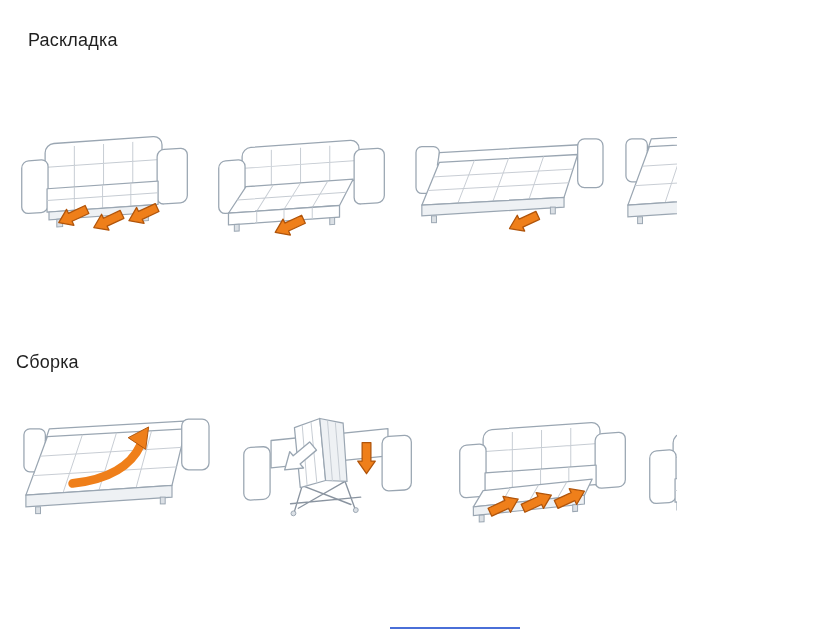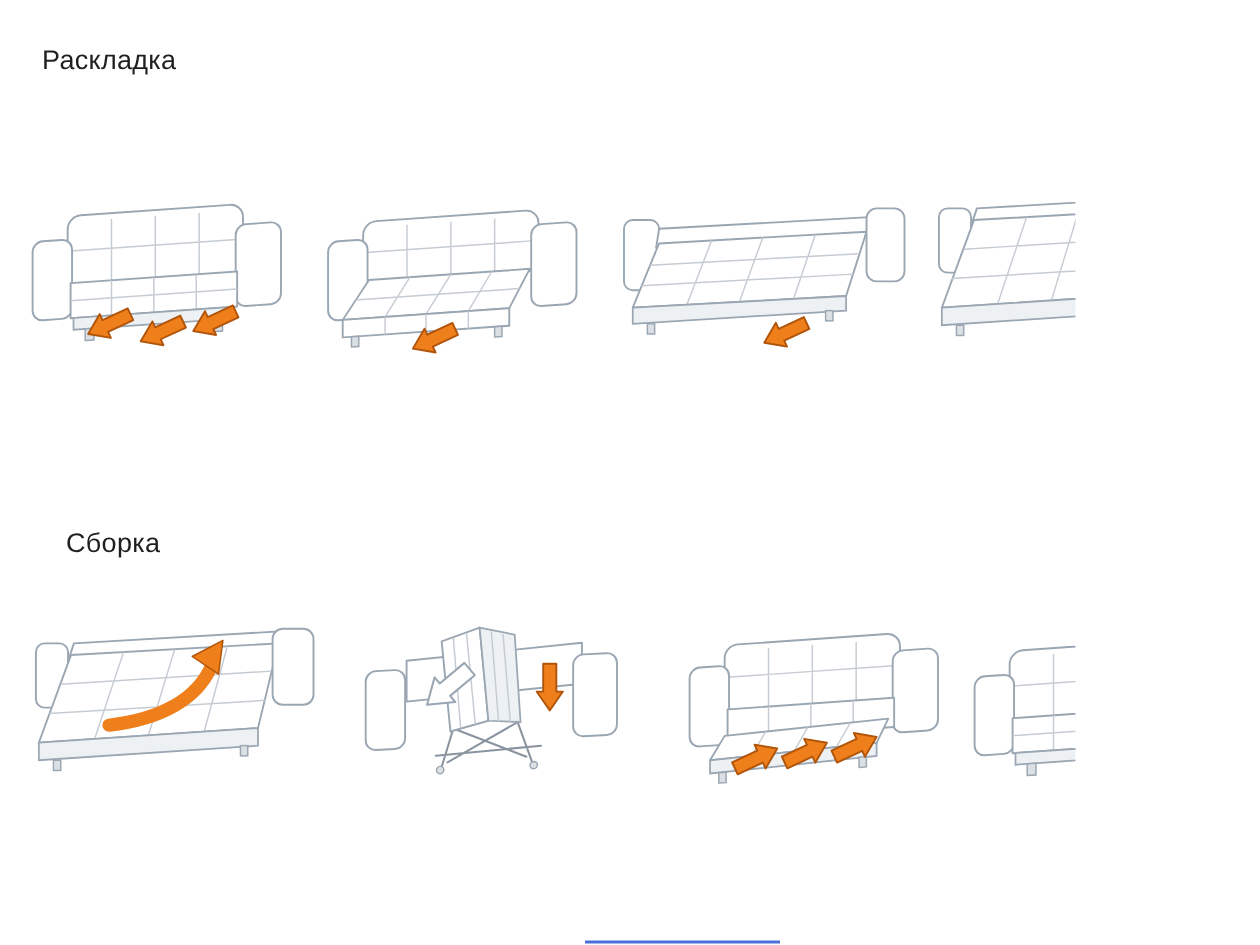--- a/index.html
+++ b/index.html
@@ -1,17 +1,17 @@
 <!DOCTYPE html>
 <html><head>
 <meta charset="utf-8">
 <style>
   html,body{margin:0;padding:0;background:#ffffff;}
   .canvas{position:relative;width:677px;height:630px;background:#ffffff;overflow:hidden;
-          font-family:"Liberation Sans",sans-serif;padding-left:40px;}
+          font-family:"Liberation Sans",sans-serif;}
   .sec-title{position:absolute;font-size:18px;color:#1f1f1f;letter-spacing:.2px;}
   figure{position:absolute;margin:0;width:195px;height:150px;}
   figure svg{width:100%;height:100%;display:block;overflow:visible;}
   
   .ln{fill:#ffffff;stroke:#9aa6b2;stroke-width:1.3;stroke-linejoin:round;}
   .seam{fill:none;stroke:#c6ccd3;stroke-width:1;}
   .shade{fill:#eef1f4;stroke:#9aa6b2;stroke-width:1.2;}
   .dark{fill:#dbe0e5;stroke:#9aa6b2;stroke-width:1;}
   .frame{fill:none;stroke:#8a94a0;stroke-width:1.4;stroke-linecap:round;}
   .arw{stroke:#b0540a;stroke-width:1.3;stroke-linejoin:round;}
@@ -92,21 +92,21 @@
           <path class="shade" d="M8 110 L158 100 L158 112 L8 122 Z"></path>
           <rect x="168" y="32" width="28" height="52" rx="7" class="ln"></rect>
           <rect x="18" y="122" width="5" height="7" class="dark"></rect>
           <rect x="146" y="112" width="5" height="7" class="dark"></rect>
         </g>
       </svg>
     </figure>
 
   </section>
 
-  <div class="sec-title" style="left:44px;top:352px;">Сборка</div>
+  <div class="sec-title" style="left:16px;top:352px;">Сборка</div>
 
   <section>
 
     <figure style="left:18px;top:388px;">
       <svg viewBox="0 0 200 154">
         <g>
           <rect x="6" y="42" width="22" height="44" rx="6" class="ln"></rect>
           <path class="ln" d="M32 42 L170 34 L174 46 L28 54 Z"></path>
           <path class="ln" d="M30 50 L172 42 L158 100 L8 110 Z"></path>
           <path class="seam" d="M66 48 L46 108 M101 46 L83 105 M137 44 L121 103 M23 70 L167 61 M15 90 L163 81"></path>

